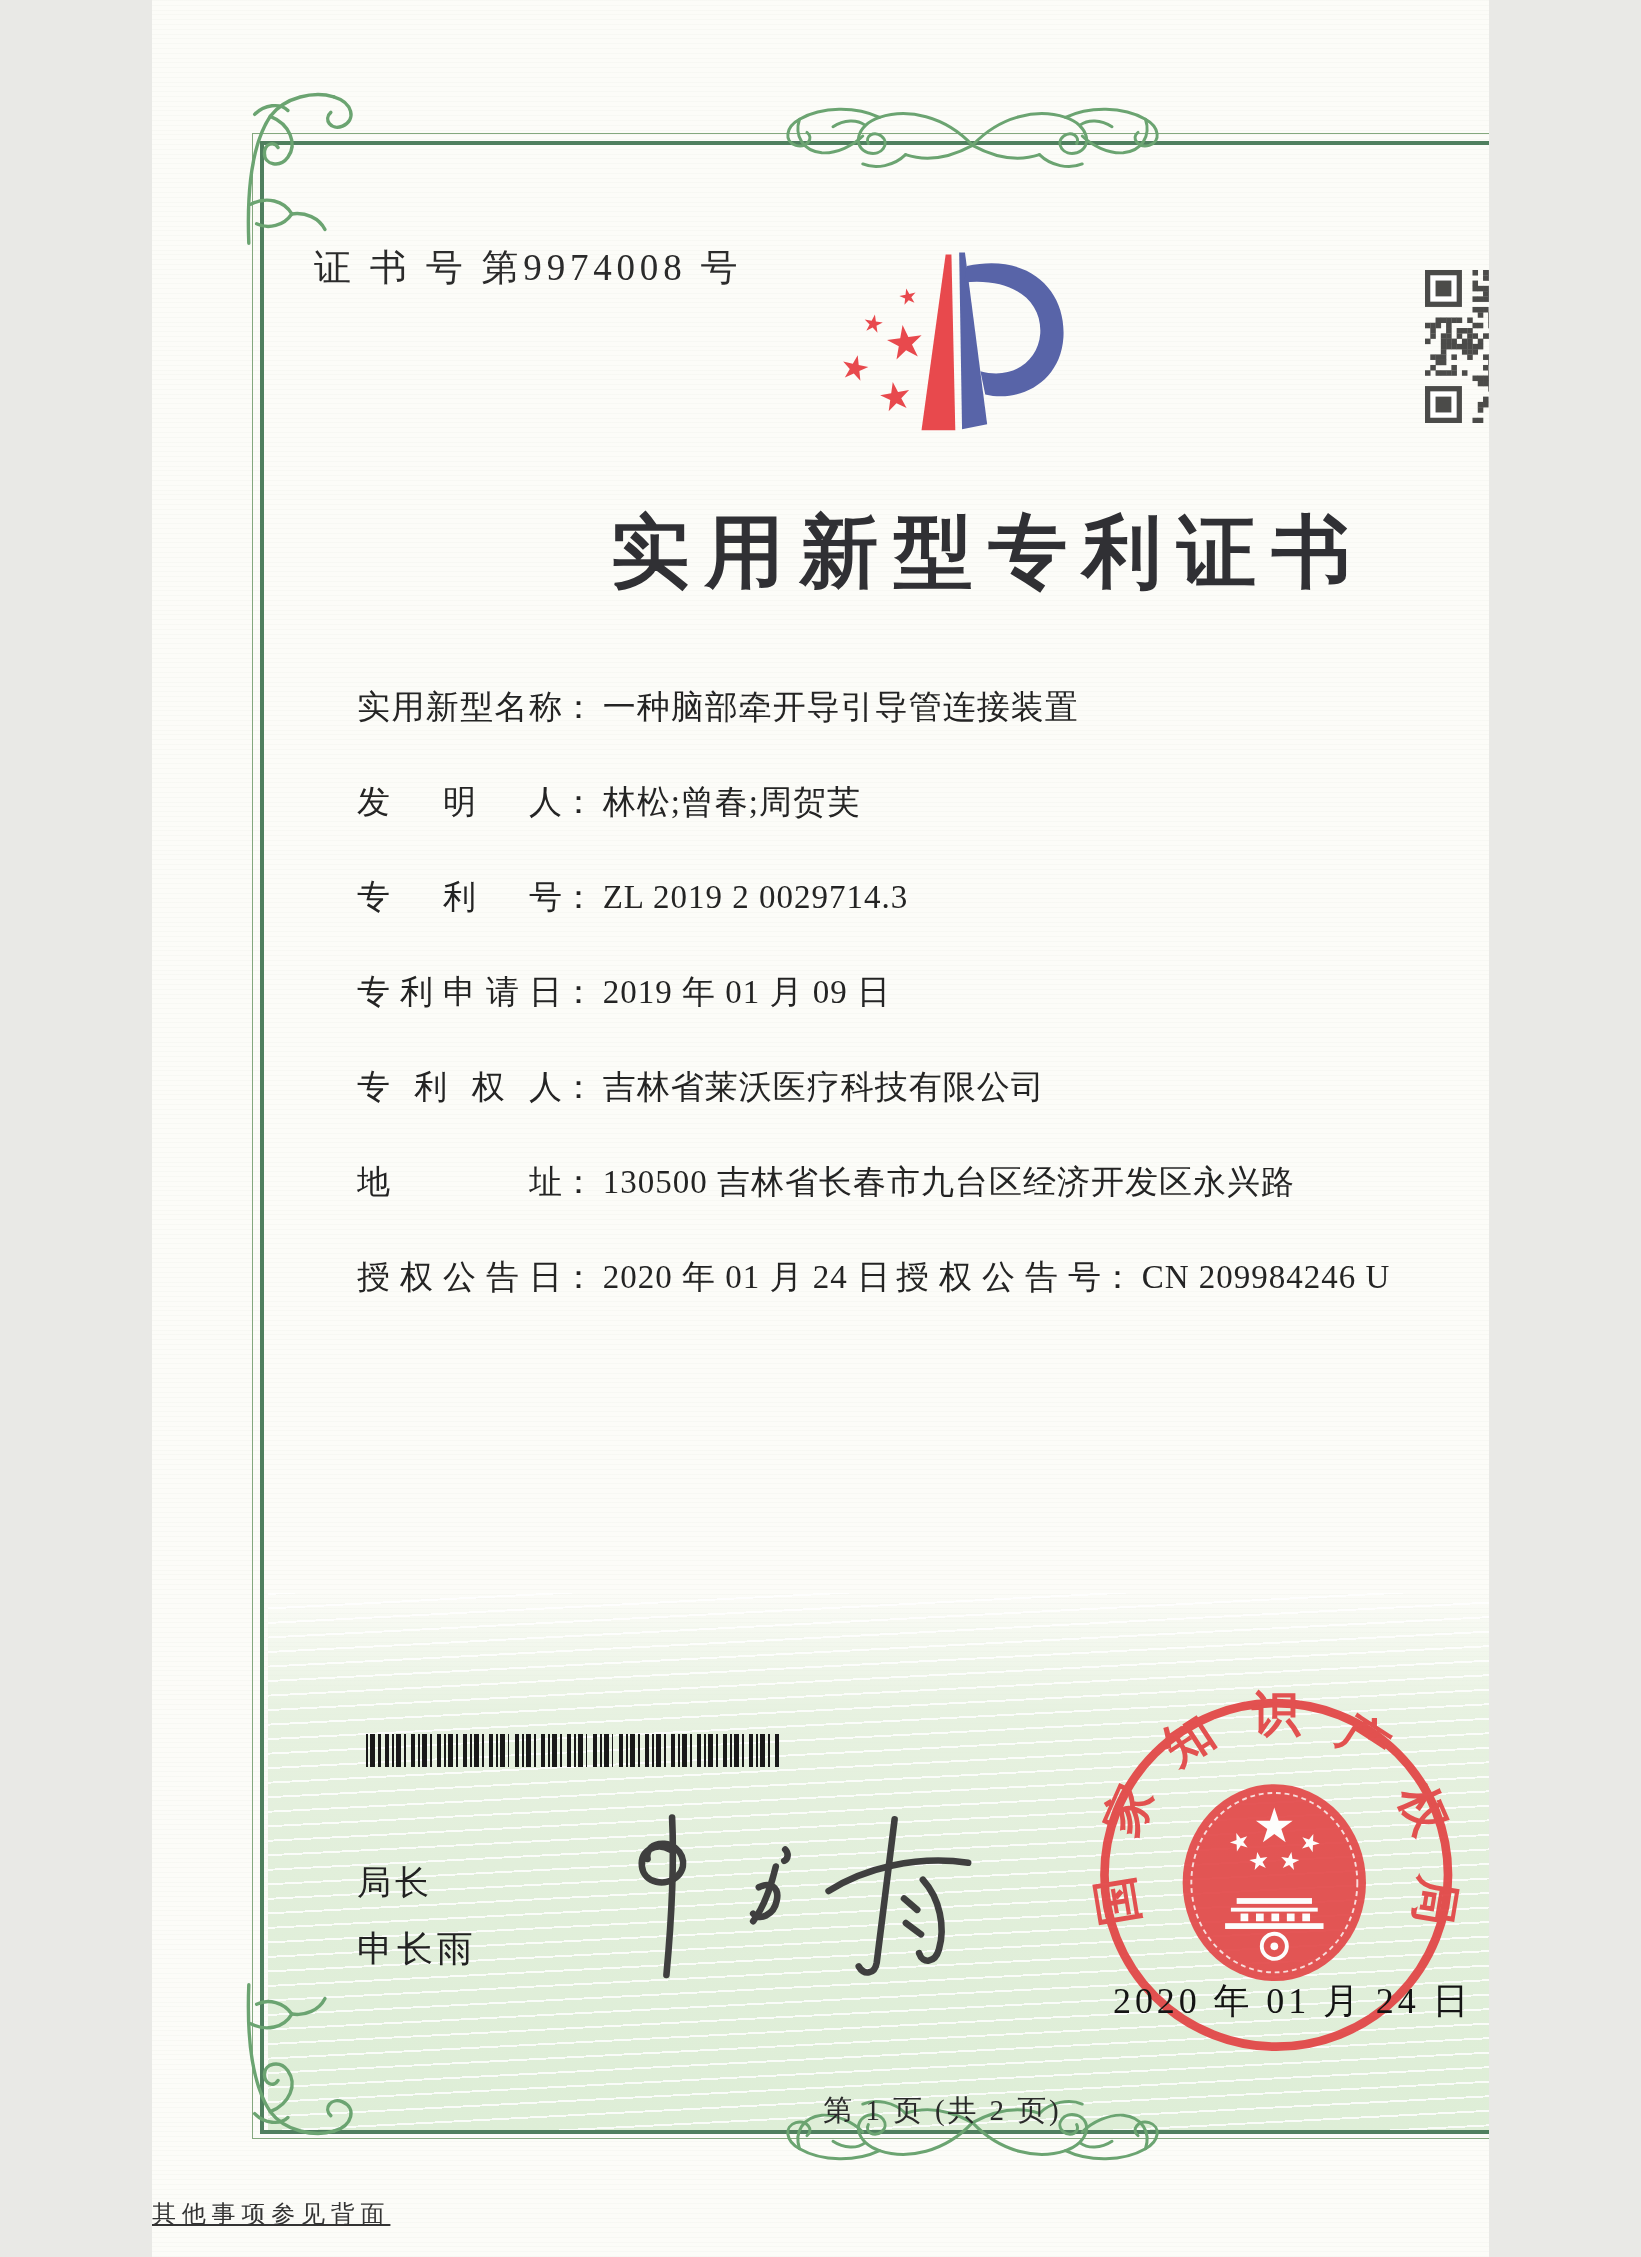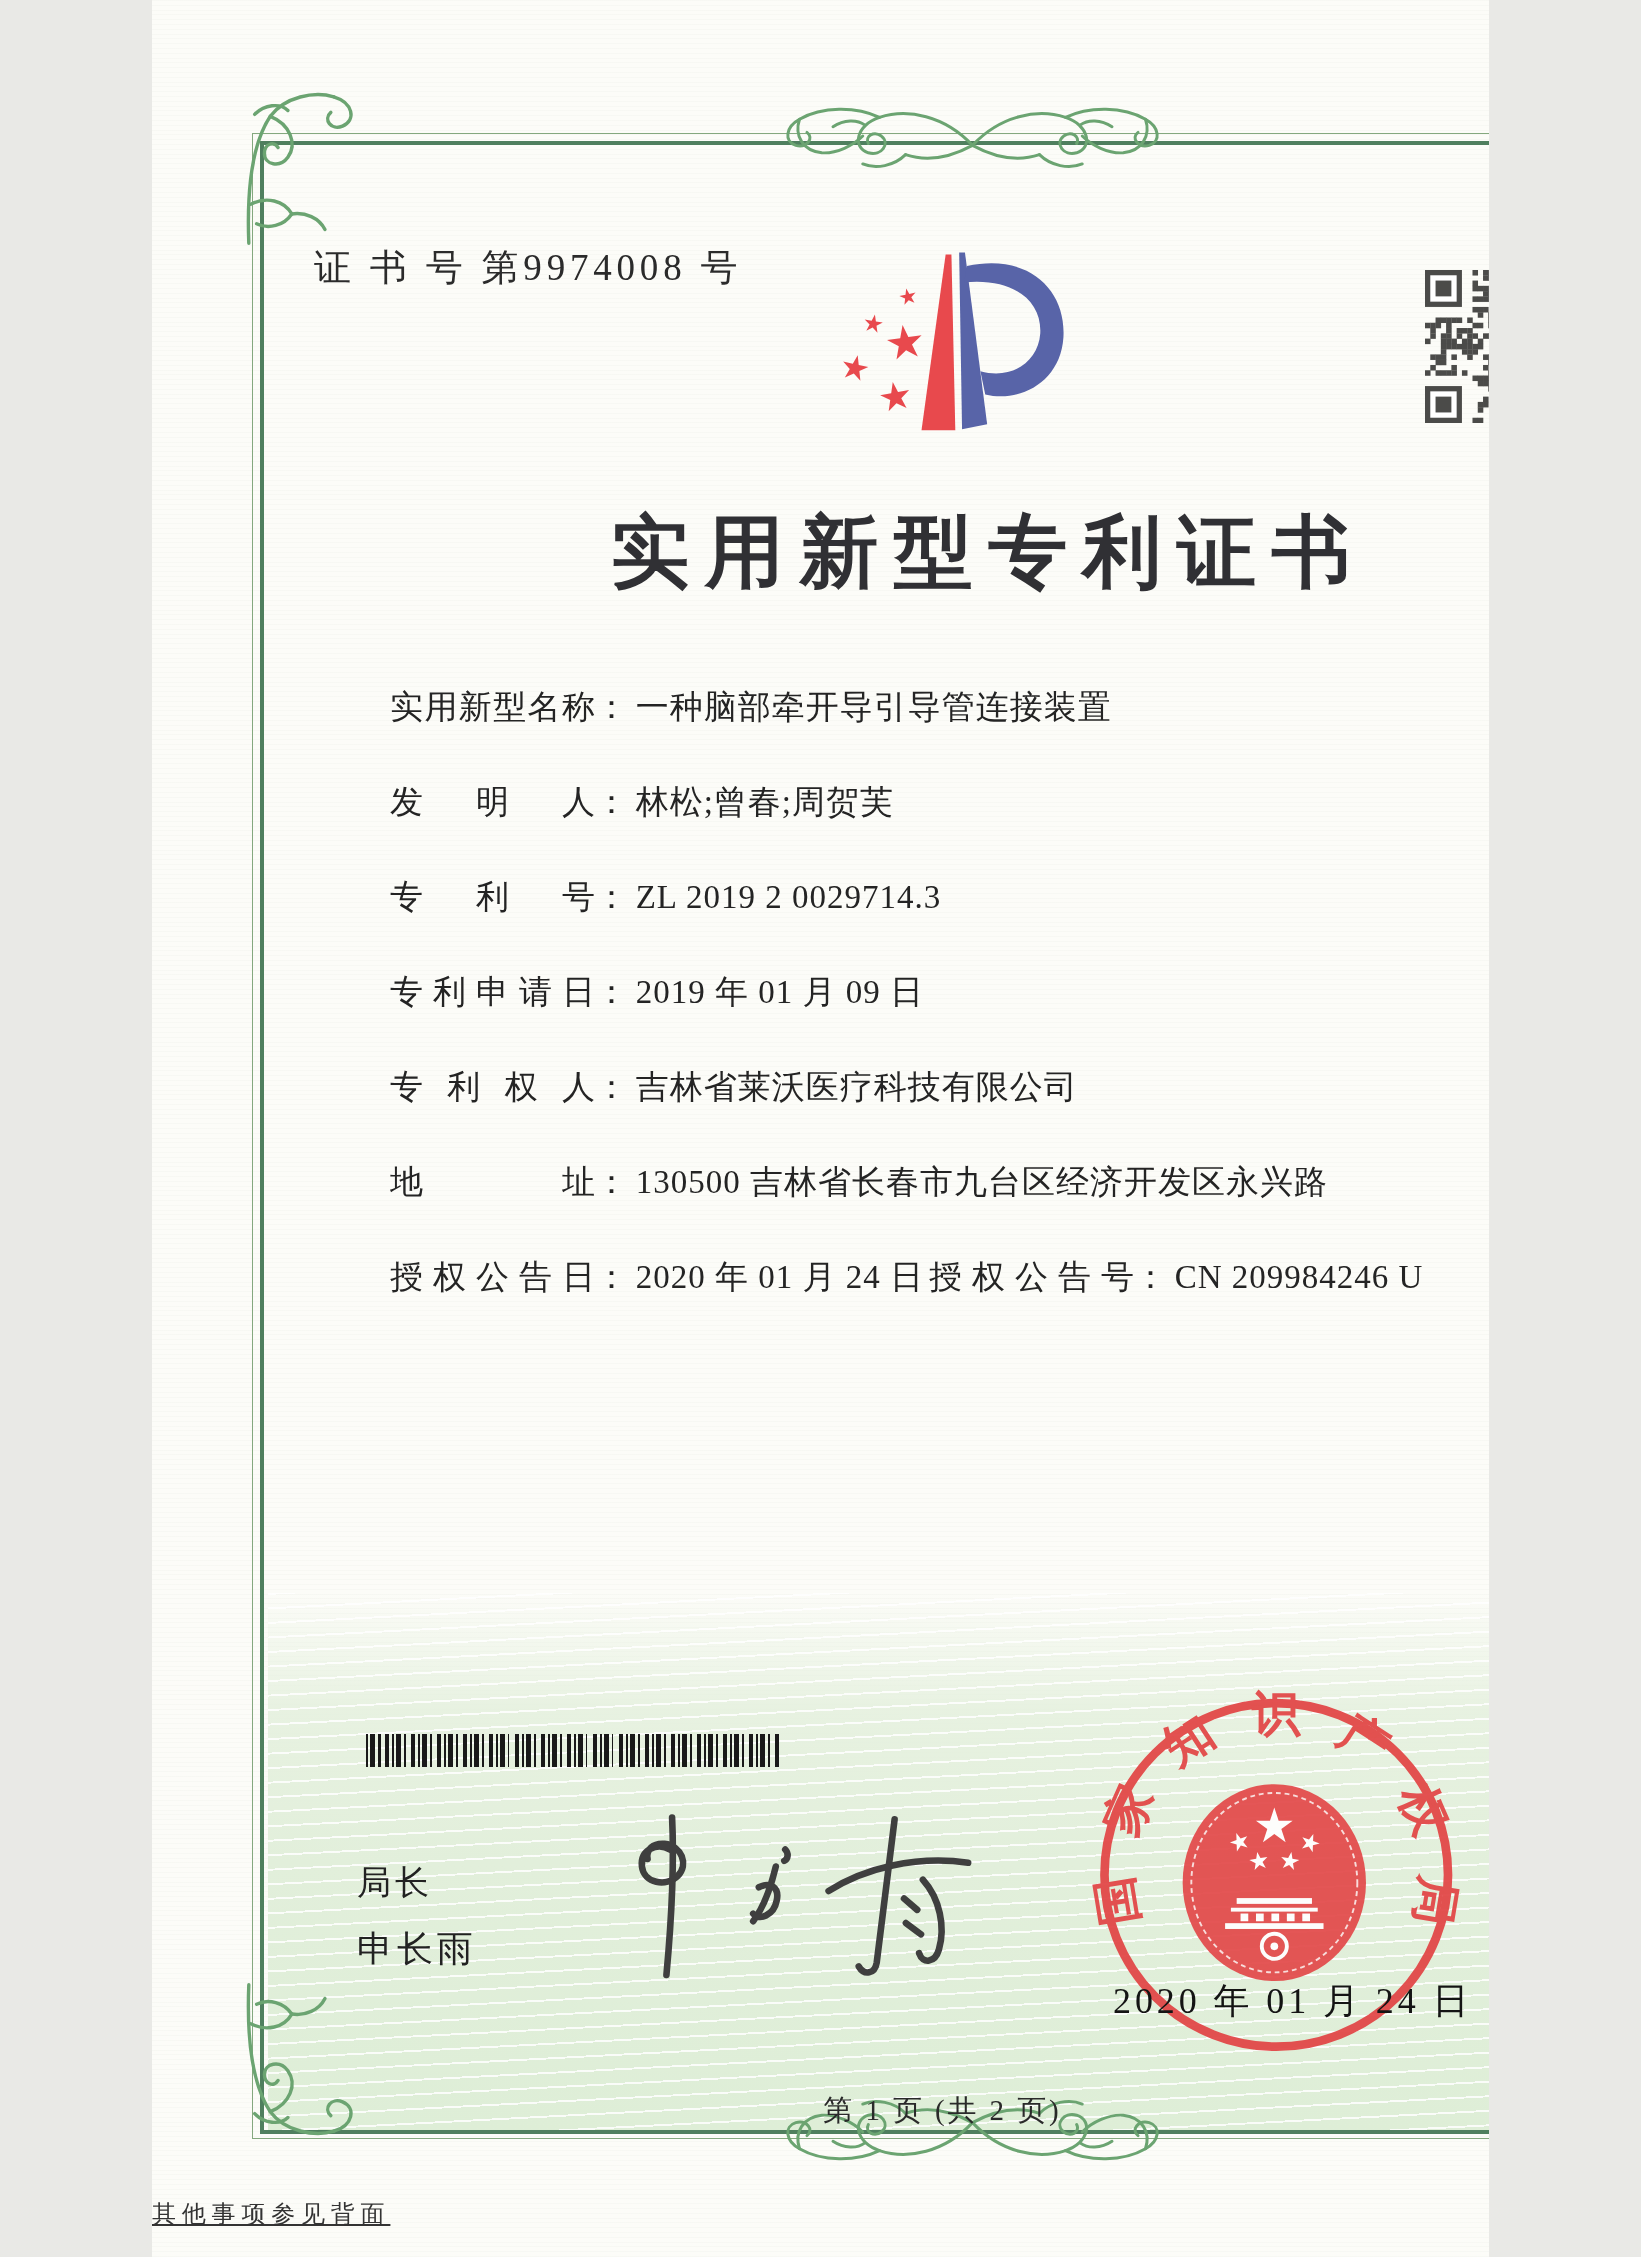--- a/index.html
+++ b/index.html
@@ -34,21 +34,21 @@
   .cert-no{position:absolute;left:162px;top:243px;font-size:37px;letter-spacing:4.8px;color:#2b2b2b;z-index:2;}
   .logo{position:absolute;left:671px;top:239px;width:309px;height:251px;z-index:2;}
   .qr{position:absolute;left:1273px;top:270px;width:153px;height:153px;z-index:2;fill:#4b4b49;}
   .title{
     position:absolute;left:8px;top:500px;width:1641px;text-align:center;
     font-size:79px;font-weight:bold;letter-spacing:15.4px;text-indent:15.4px;color:#303034;z-index:2;
   }
   
   .fields{position:absolute;left:205px;top:687px;width:1274px;z-index:2;font-size:33px;color:#242424;}
   .frow{position:relative;height:95px;line-height:41px;white-space:nowrap;}
-  .f-label{display:inline-block;width:205px;text-align:justify;text-align-last:justify;vertical-align:top;margin-left:33px;}
+  .f-label{display:inline-block;width:205px;text-align:justify;text-align-last:justify;vertical-align:top;}
   .f-colon{display:inline-block;margin-right:7.7px;vertical-align:top;}
   .f-value{display:inline-block;vertical-align:top;letter-spacing:1px;}
   .grant2{position:absolute;left:539px;top:0;white-space:nowrap;}
   
   .paras{position:absolute;left:174px;top:1344px;width:1284px;z-index:2;font-size:32px;line-height:47px;color:#1f1f1f;text-align:justify;}
   .paras p{margin:0;text-indent:2em;}
   
   .barcode{
     position:absolute;left:214px;top:1734px;width:415px;height:33px;z-index:2;
     background:repeating-linear-gradient(90deg,

